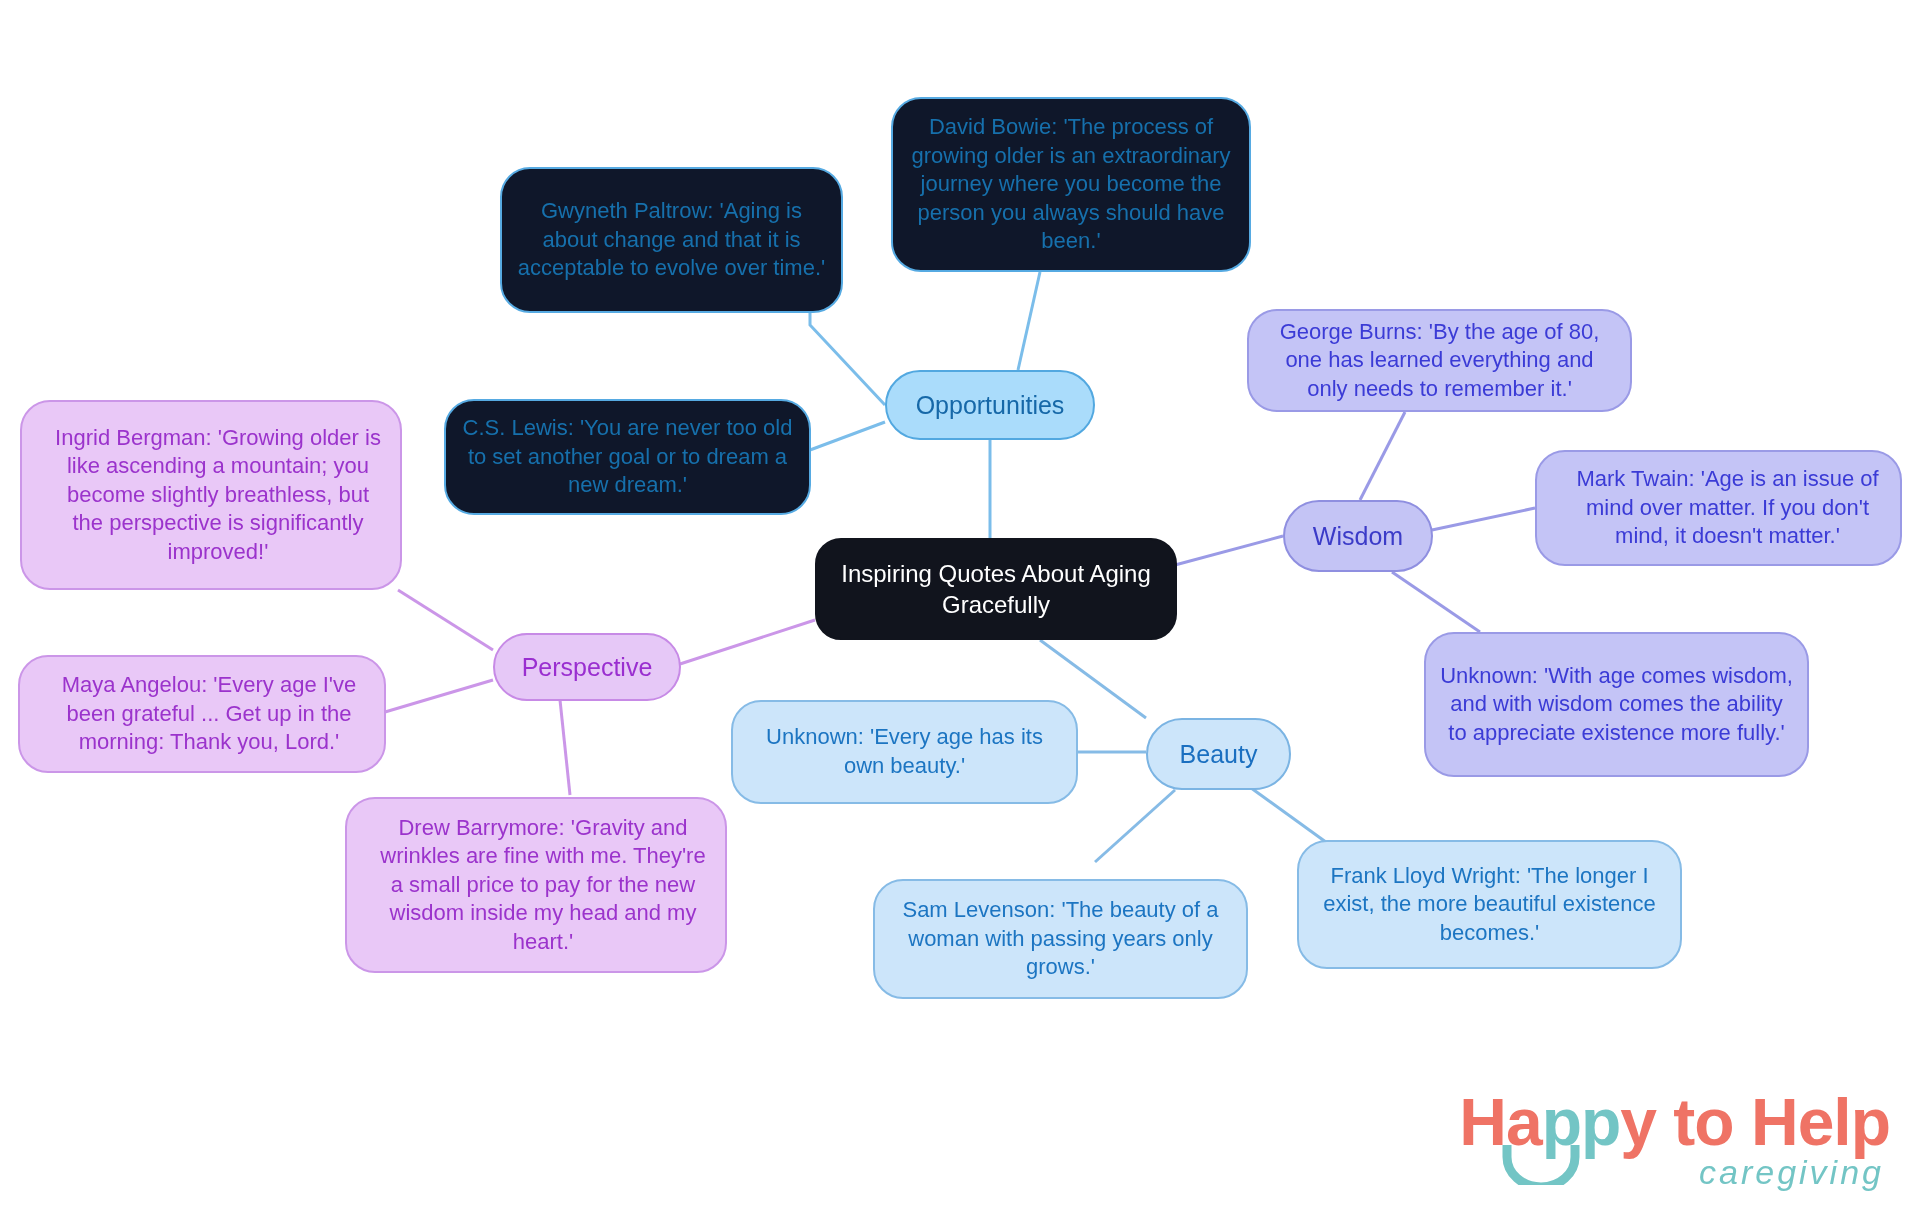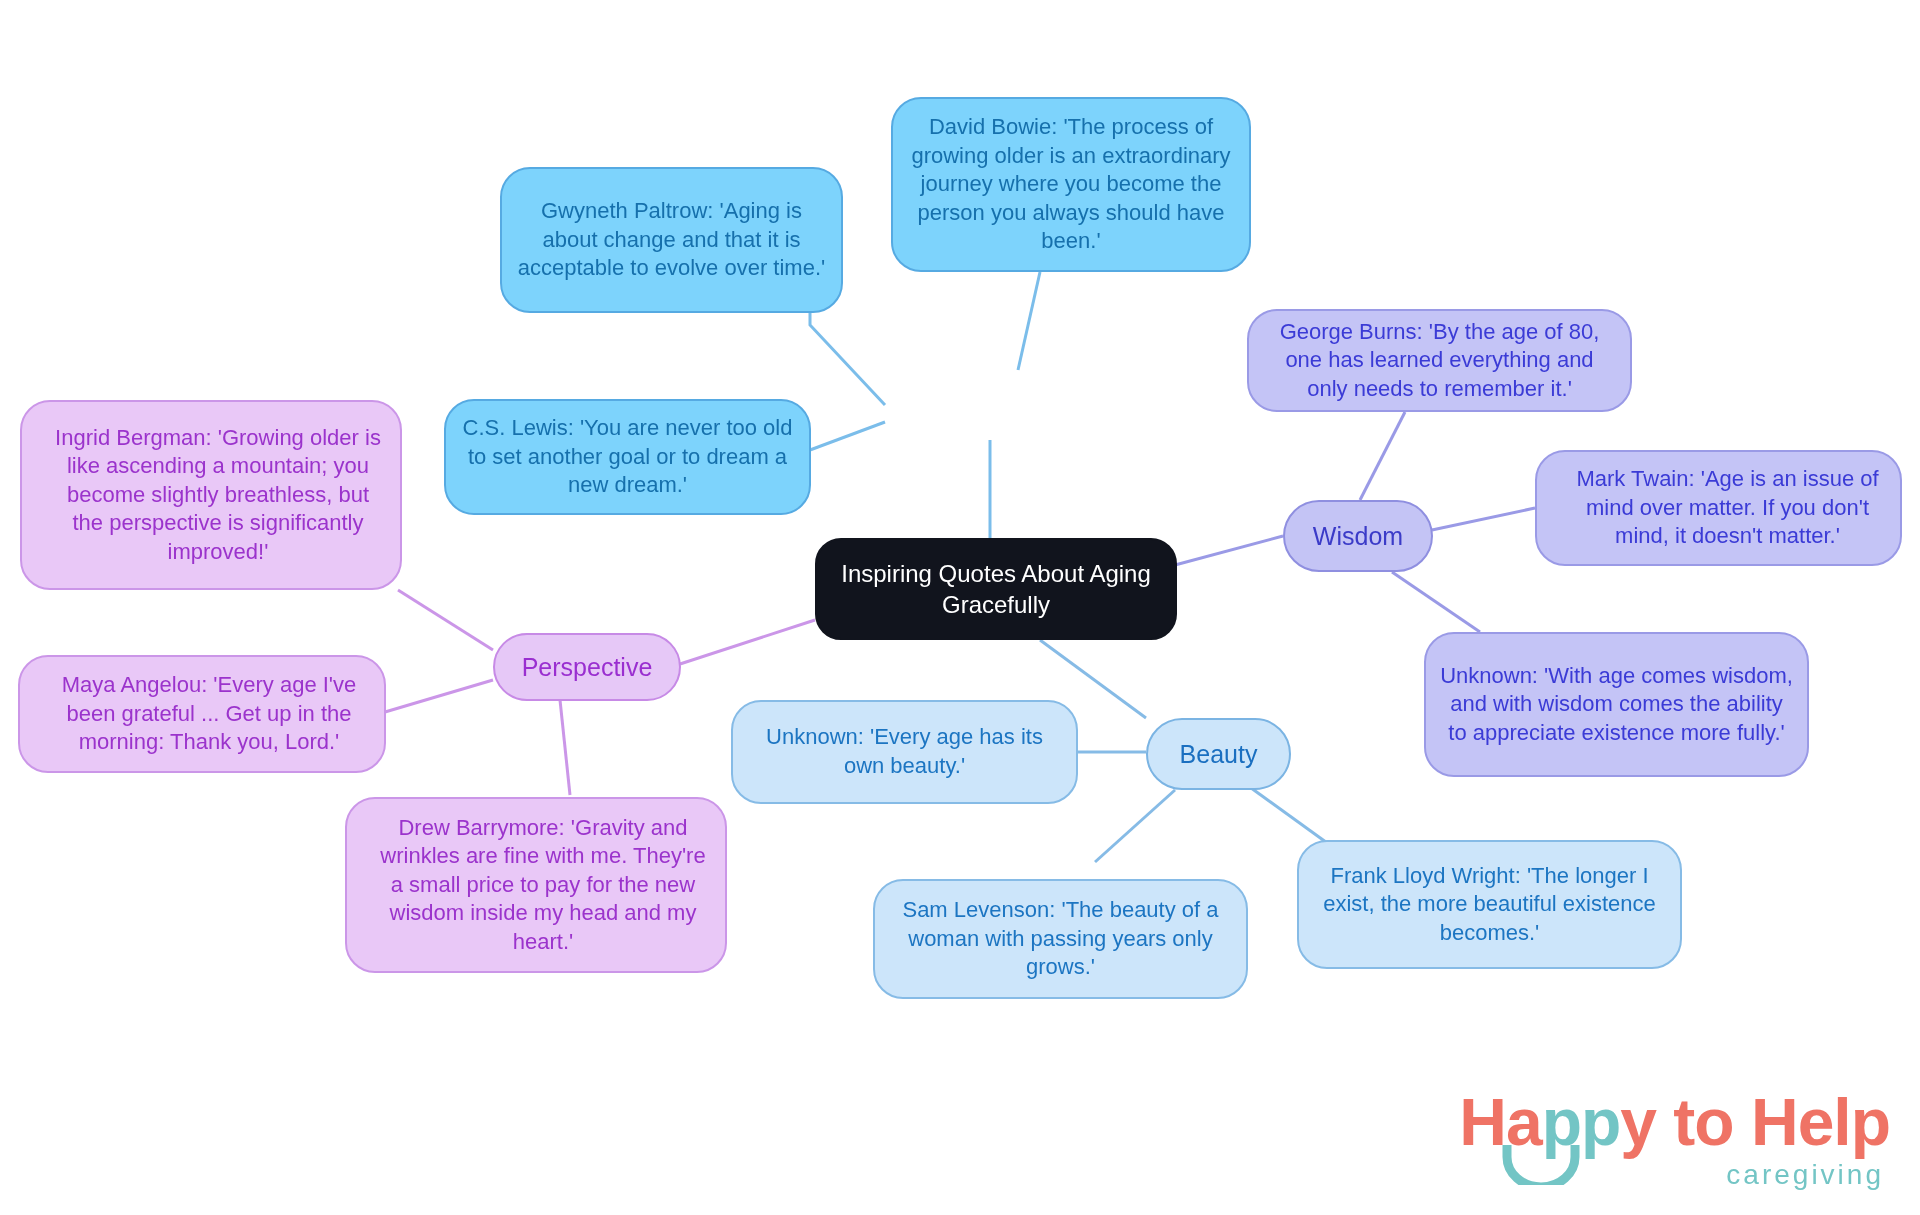--- a/index.html
+++ b/index.html
@@ -33,37 +33,37 @@
 
   
   .branch{font-size:25px;border-radius:40px;}
   .branch.b-opportunities{background:#aadcfb;border-color:#52a8e0;color:#1668a8;}
   .branch.b-wisdom{background:#c4c4f5;border-color:#8f8fe0;color:#3b3bc8;}
   .branch.b-perspective{background:#e6c8f7;border-color:#c78ae6;color:#9a2fd0;}
   .branch.b-beauty{background:#cce5fa;border-color:#7bb4e3;color:#1a6fc0;}
 
   
   .leaf{font-size:22px;}
-  .leaf.c-blue{background:#7dd3fc;border-color:#56aae2;color:#1670ac;}
+  .leaf.c-blue{background:#0f172a;border-color:#56aae2;color:#1670ac;}
   .leaf.c-purple{background:#c4c4f6;border-color:#9a9ae6;color:#3b3bd6;}
   .leaf.c-pink{background:#e9c8f7;border-color:#cb96e8;color:#9b33cc;padding-left:28px;}
   .leaf.c-lightblue{background:#cce5fa;border-color:#86bbe6;color:#1c75c2;}
 
   
   #logo{position:absolute;right:30px;bottom:26px;z-index:10;
         display:flex;flex-direction:column;align-items:flex-end;}
   .logo-word{font-size:66px;font-weight:bold;letter-spacing:-1px;line-height:1;
              position:relative;white-space:nowrap;}
   .logo-coral{color:#ef7365;}
   .logo-teal{color:#73c5c5;}
   .logo-row2{display:flex;align-items:flex-end;justify-content:flex-end;
              margin-top:-12px;width:100%;}
   .smile{margin-left:42px;margin-right:auto;}
-  .logo-sub{font-size:28px;color:#73c5c5;letter-spacing:3px;line-height:1;
-            padding-right:6px;}
+  .logo-sub{font-size:34px;color:#73c5c5;letter-spacing:3px;line-height:1;
+            padding-right:6px;font-style:italic;}
 </style>
 </head>
 <body>
 
 <div id="canvas">
 
   <svg id="edges" viewBox="0 0 1920 1215" xmlns="http://www.w3.org/2000/svg">
 
     <path d="M 990 538 L 990 440" stroke="#7bbdea" stroke-width="3" fill="none"></path>
     <path d="M 1175 565 L 1283 536" stroke="#9a9ae6" stroke-width="3" fill="none"></path>
@@ -84,20 +84,23 @@
 
     <path d="M 1146 752 L 1078 752" stroke="#86bbe6" stroke-width="3" fill="none"></path>
     <path d="M 1175 790 L 1095 862" stroke="#86bbe6" stroke-width="3" fill="none"></path>
     <path d="M 1240 780 L 1330 845" stroke="#86bbe6" stroke-width="3" fill="none"></path>
   </svg>
 
   <div class="node root" style="left:815px;top:538px;width:362px;height:102px;">
     <span>Inspiring Quotes About Aging Gracefully</span>
   </div>
 
+  <div class="node branch b-opportunities" style="left:885px;top:370px;width:210px;height:70px;">
+    <span>Opportunities</span>
+  </div>
 
   <div class="node branch b-wisdom" style="left:1283px;top:500px;width:150px;height:72px;">
     <span>Wisdom</span>
   </div>
 
   <div class="node branch b-perspective" style="left:493px;top:633px;width:188px;height:68px;">
     <span>Perspective</span>
   </div>
 
   <div class="node branch b-beauty" style="left:1146px;top:718px;width:145px;height:72px;">

